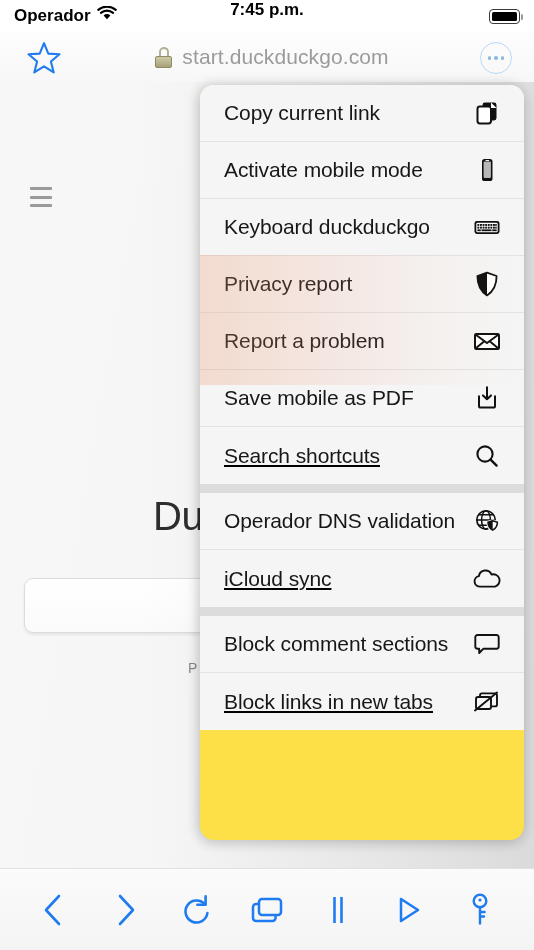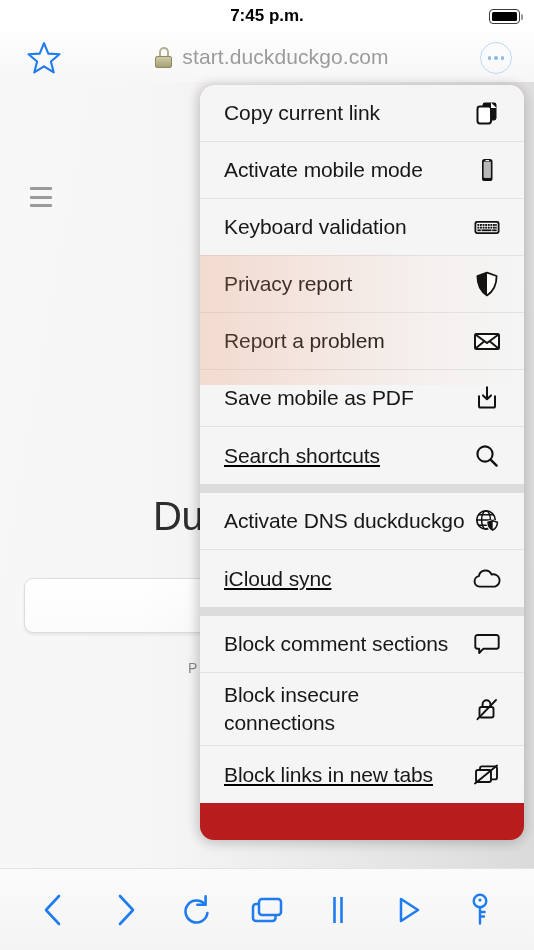--- a/index.html
+++ b/index.html
@@ -23,21 +23,21 @@
     background: #ffffff;
     display: flex; align-items: center;
     font-size: 17px; font-weight: bold; color: #000;
   }
   #status-left {
     position: absolute; left: 14px; top: 0; height: 32px;
     display: flex; align-items: center; gap: 6px;
   }
   #status-center {
     position: absolute; left: 0; top: 0; width: 534px; height: 32px;
-    display: flex; align-items: center; justify-content: center;
+    display: flex; justify-content: center;
   }
   #status-right {
     position: absolute; right: 14px; top: 0; height: 32px;
     display: flex; align-items: center;
   }
   .battery {
     width: 31px; height: 15px;
     border: 1.6px solid #3a3a3a; border-radius: 4px;
     position: relative; background: #fff;
     display: flex; align-items: center;
@@ -125,21 +125,21 @@
     position: absolute; left: 188px; top: 578px;
     font-size: 14px; color: #8a8a8a; white-space: nowrap;
   }
 
   
   #menu {
     position: absolute; left: 200px; top: 85px;
     width: 324px; height: 755px;
     border-radius: 14px;
     overflow: hidden;
-    background: #b91c1c;
+    background: #fde047;
     box-shadow: -2px 0 14px rgba(0,0,0,0.13), 0 3px 14px rgba(0,0,0,0.13);
   }
   .menu-group { background: #f5f5f5; }
   .group-gap { height: 9px; background: #dcdcdc; }
   .menu-item {
     position: relative;
     min-height: 57px;
     display: flex; align-items: center;
     padding: 8px 22px 8px 24px;
     background: #f5f5f5;
@@ -182,20 +182,30 @@
     background: linear-gradient(90deg, rgba(0,0,0,0) 0%, rgba(0,0,0,0) 25%, rgba(0,0,0,0.045) 75%, rgba(0,0,0,0.07) 100%);
     pointer-events: none;
   }
 </style>
 </head>
 <body>
 
 <div id="screen">
 
   <div id="statusbar">
+    <div id="status-left">
+      <span>Operador</span>
+      <span>
+        <svg width="20" height="15" viewBox="0 0 20 15">
+          <path d="M10 13.2 L6.6 9.4 a5.2 5.2 0 0 1 6.8 0 Z" fill="#000"></path>
+          <path d="M3.9 6.9 a9.3 9.3 0 0 1 12.2 0" stroke="#000" stroke-width="2.1" fill="none" stroke-linecap="round"></path>
+          <path d="M1.2 3.9 a13.4 13.4 0 0 1 17.6 0" stroke="#000" stroke-width="2.1" fill="none" stroke-linecap="round"></path>
+        </svg>
+      </span>
+    </div>
     <div id="status-center">
       <span>7:45 p.m.</span>
     </div>
     <div id="status-right">
       <span class="battery">
           <i></i>
         </span>
     </div>
   </div>
 
@@ -251,21 +261,21 @@
         <span class="icon">
           <svg width="26" height="26" viewBox="0 0 26 26">
             <rect x="8" y="2" width="10.5" height="22" rx="2.6" fill="#111"></rect>
             <rect x="9.6" y="4.6" width="7.3" height="16.4" rx="1" fill="#b7b7b7"></rect>
             <rect x="11.3" y="3.1" width="4" height="0.9" rx="0.45" fill="#f0f0f0"></rect>
           </svg>
         </span>
       </div>
 
       <div class="menu-item">
-        <span class="label">Keyboard validation</span>
+        <span class="label">Keyboard duckduckgo</span>
         <span class="icon">
           <svg width="28" height="26" viewBox="0 0 28 26">
             <rect x="1.5" y="7" width="25" height="13" rx="2.4" fill="#111"></rect>
             <rect x="3.3" y="8.8" width="21.4" height="9.4" rx="1.2" fill="#fff"></rect>
             <g fill="#111">
               <rect x="4.4" y="10" width="1.9" height="1.9"></rect>
                 <rect x="7" y="10" width="1.9" height="1.9"></rect>
               <rect x="9.6" y="10" width="1.9" height="1.9"></rect>
                 <rect x="12.2" y="10" width="1.9" height="1.9"></rect>
               <rect x="14.8" y="10" width="1.9" height="1.9"></rect>
@@ -328,21 +338,21 @@
             <path d="M16.6 16.6 L22.6 22.6" stroke="#111" stroke-width="2.4" stroke-linecap="round"></path>
           </svg>
         </span>
       </div>
     </div>
 
     <div class="group-gap"></div>
 
     <div class="menu-group">
       <div class="menu-item">
-        <span class="label">Activate DNS duckduckgo</span>
+        <span class="label">Operador DNS validation</span>
         <span class="icon">
           <svg width="27" height="26" viewBox="0 0 27 26">
             <circle cx="12" cy="12" r="9.2" fill="none" stroke="#111" stroke-width="1.7"></circle>
             <ellipse cx="12" cy="12" rx="4.4" ry="9.2" fill="none" stroke="#111" stroke-width="1.5"></ellipse>
             <path d="M2.9 12 H21.1 M4.3 6.8 H19.7 M4.3 17.2 H19.7" stroke="#111" stroke-width="1.5"></path>
             <path d="M18.7 12.6 L23.8 14.2 c0 4.4-2.1 6.9-5.1 8.6 c-3-1.7-5.1-4.2-5.1-8.6 Z" fill="#f5f5f5" stroke="#f5f5f5" stroke-width="2.6" stroke-linejoin="round"></path>
             <path d="M18.7 12.8 L23.4 14.3 c0 4-1.9 6.3-4.7 7.9 c-2.8-1.6-4.7-3.9-4.7-7.9 Z" fill="#111"></path>
             <path d="M18.7 12.8 L23.4 14.3 c0 4-1.9 6.3-4.7 7.9 Z" fill="#fff"></path>
             <path d="M18.7 12.8 L23.4 14.3 c0 4-1.9 6.3-4.7 7.9 c-2.8-1.6-4.7-3.9-4.7-7.9 Z" fill="none" stroke="#111" stroke-width="1.5" stroke-linejoin="round"></path>
           </svg>
@@ -363,30 +373,20 @@
     <div class="menu-group">
       <div class="menu-item">
         <span class="label">Block comment sections</span>
         <span class="icon">
           <svg width="28" height="24" viewBox="0 0 28 24">
             <path d="M4.5 3 H23.5 a2.2 2.2 0 0 1 2.2 2.2 V14.5 a2.2 2.2 0 0 1 -2.2 2.2 H10.5 L6.2 21 V16.7 H4.5 a2.2 2.2 0 0 1 -2.2 -2.2 V5.2 A2.2 2.2 0 0 1 4.5 3 Z" fill="none" stroke="#111" stroke-width="1.9" stroke-linejoin="round"></path>
           </svg>
         </span>
       </div>
       <div class="menu-item">
-        <span class="label">Block insecure connections</span>
-        <span class="icon">
-          <svg width="26" height="26" viewBox="0 0 26 26">
-            <rect x="5.5" y="11" width="14" height="10.5" rx="2" fill="none" stroke="#111" stroke-width="1.9"></rect>
-            <path d="M8.6 11 V8.2 a3.9 3.9 0 0 1 7.8 0 V11" fill="none" stroke="#111" stroke-width="1.9"></path>
-            <path d="M3.5 23.2 L22 4" stroke="#111" stroke-width="1.9" stroke-linecap="round"></path>
-          </svg>
-        </span>
-      </div>
-      <div class="menu-item">
         <span class="label">Block links in new tabs</span>
         <span class="icon">
           <svg width="28" height="26" viewBox="0 0 28 26">
             <rect x="3" y="8" width="15" height="12" rx="2" fill="none" stroke="#111" stroke-width="1.9"></rect>
             <path d="M7 8 V6.4 a2 2 0 0 1 2 -2 H22 a2 2 0 0 1 2 2 V15.4 a2 2 0 0 1 -2 2 H18.5" fill="none" stroke="#111" stroke-width="1.9" stroke-linejoin="round"></path>
             <path d="M2 21.5 L24 3.5" stroke="#111" stroke-width="1.9" stroke-linecap="round"></path>
           </svg>
         </span>
       </div>
     </div>

